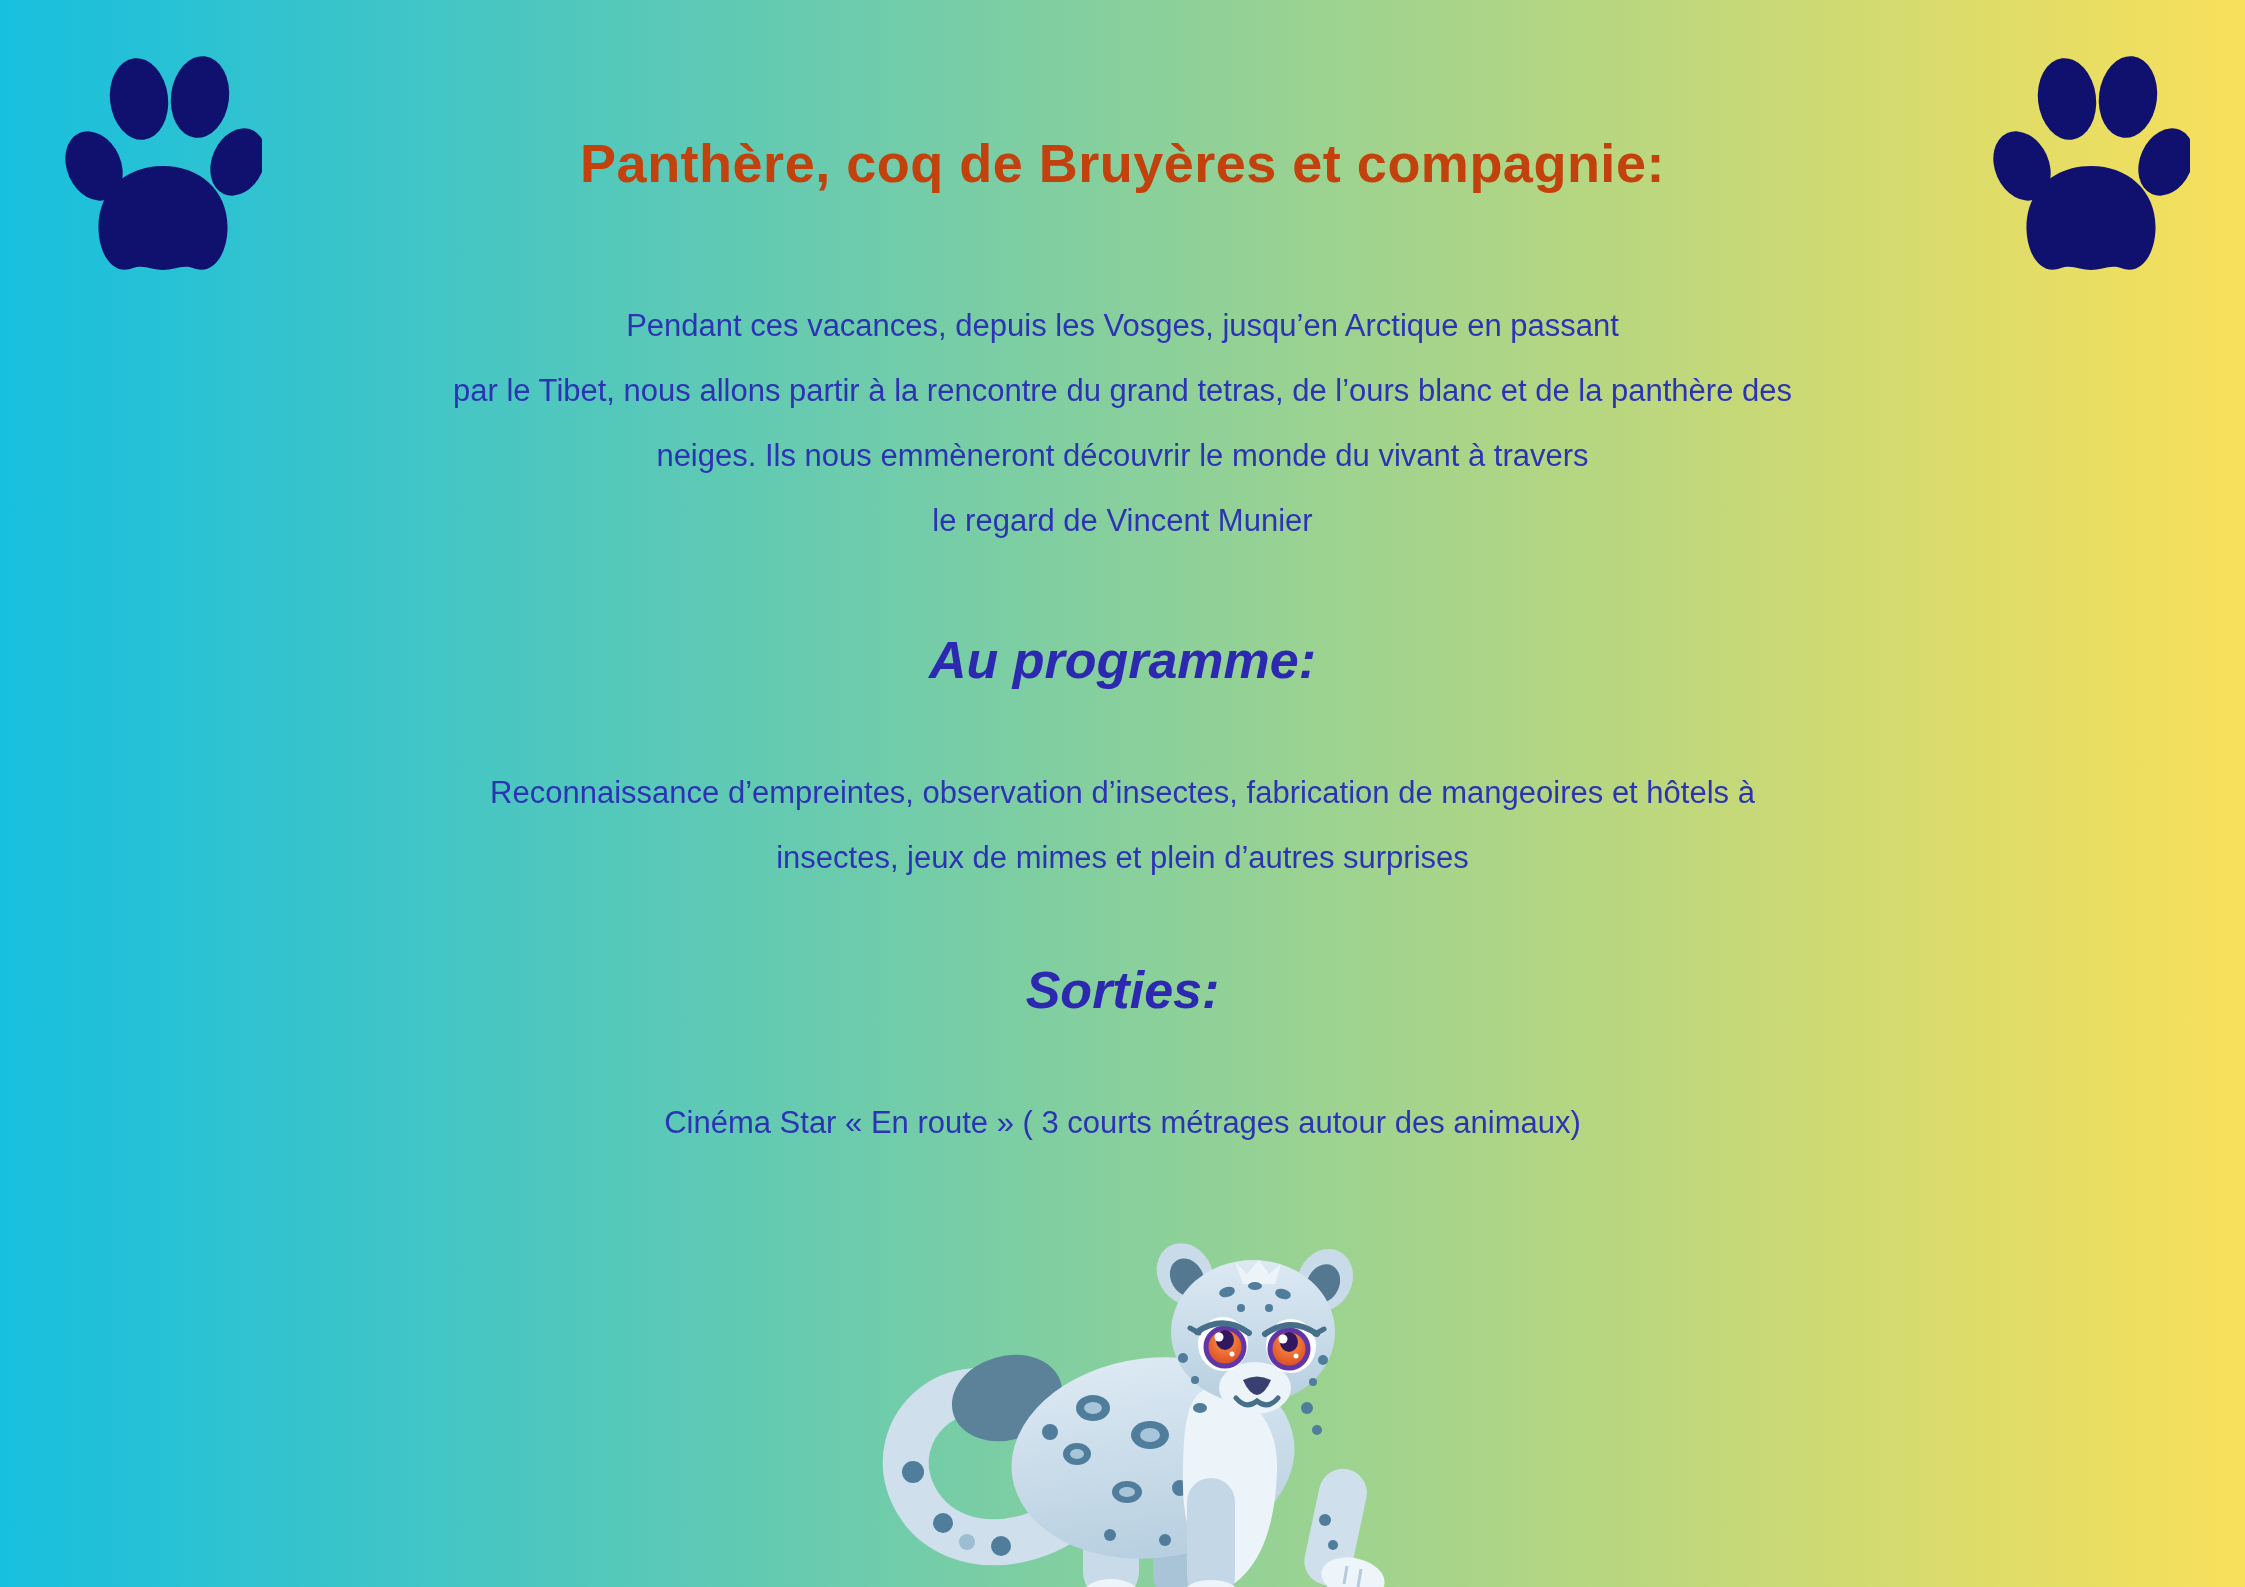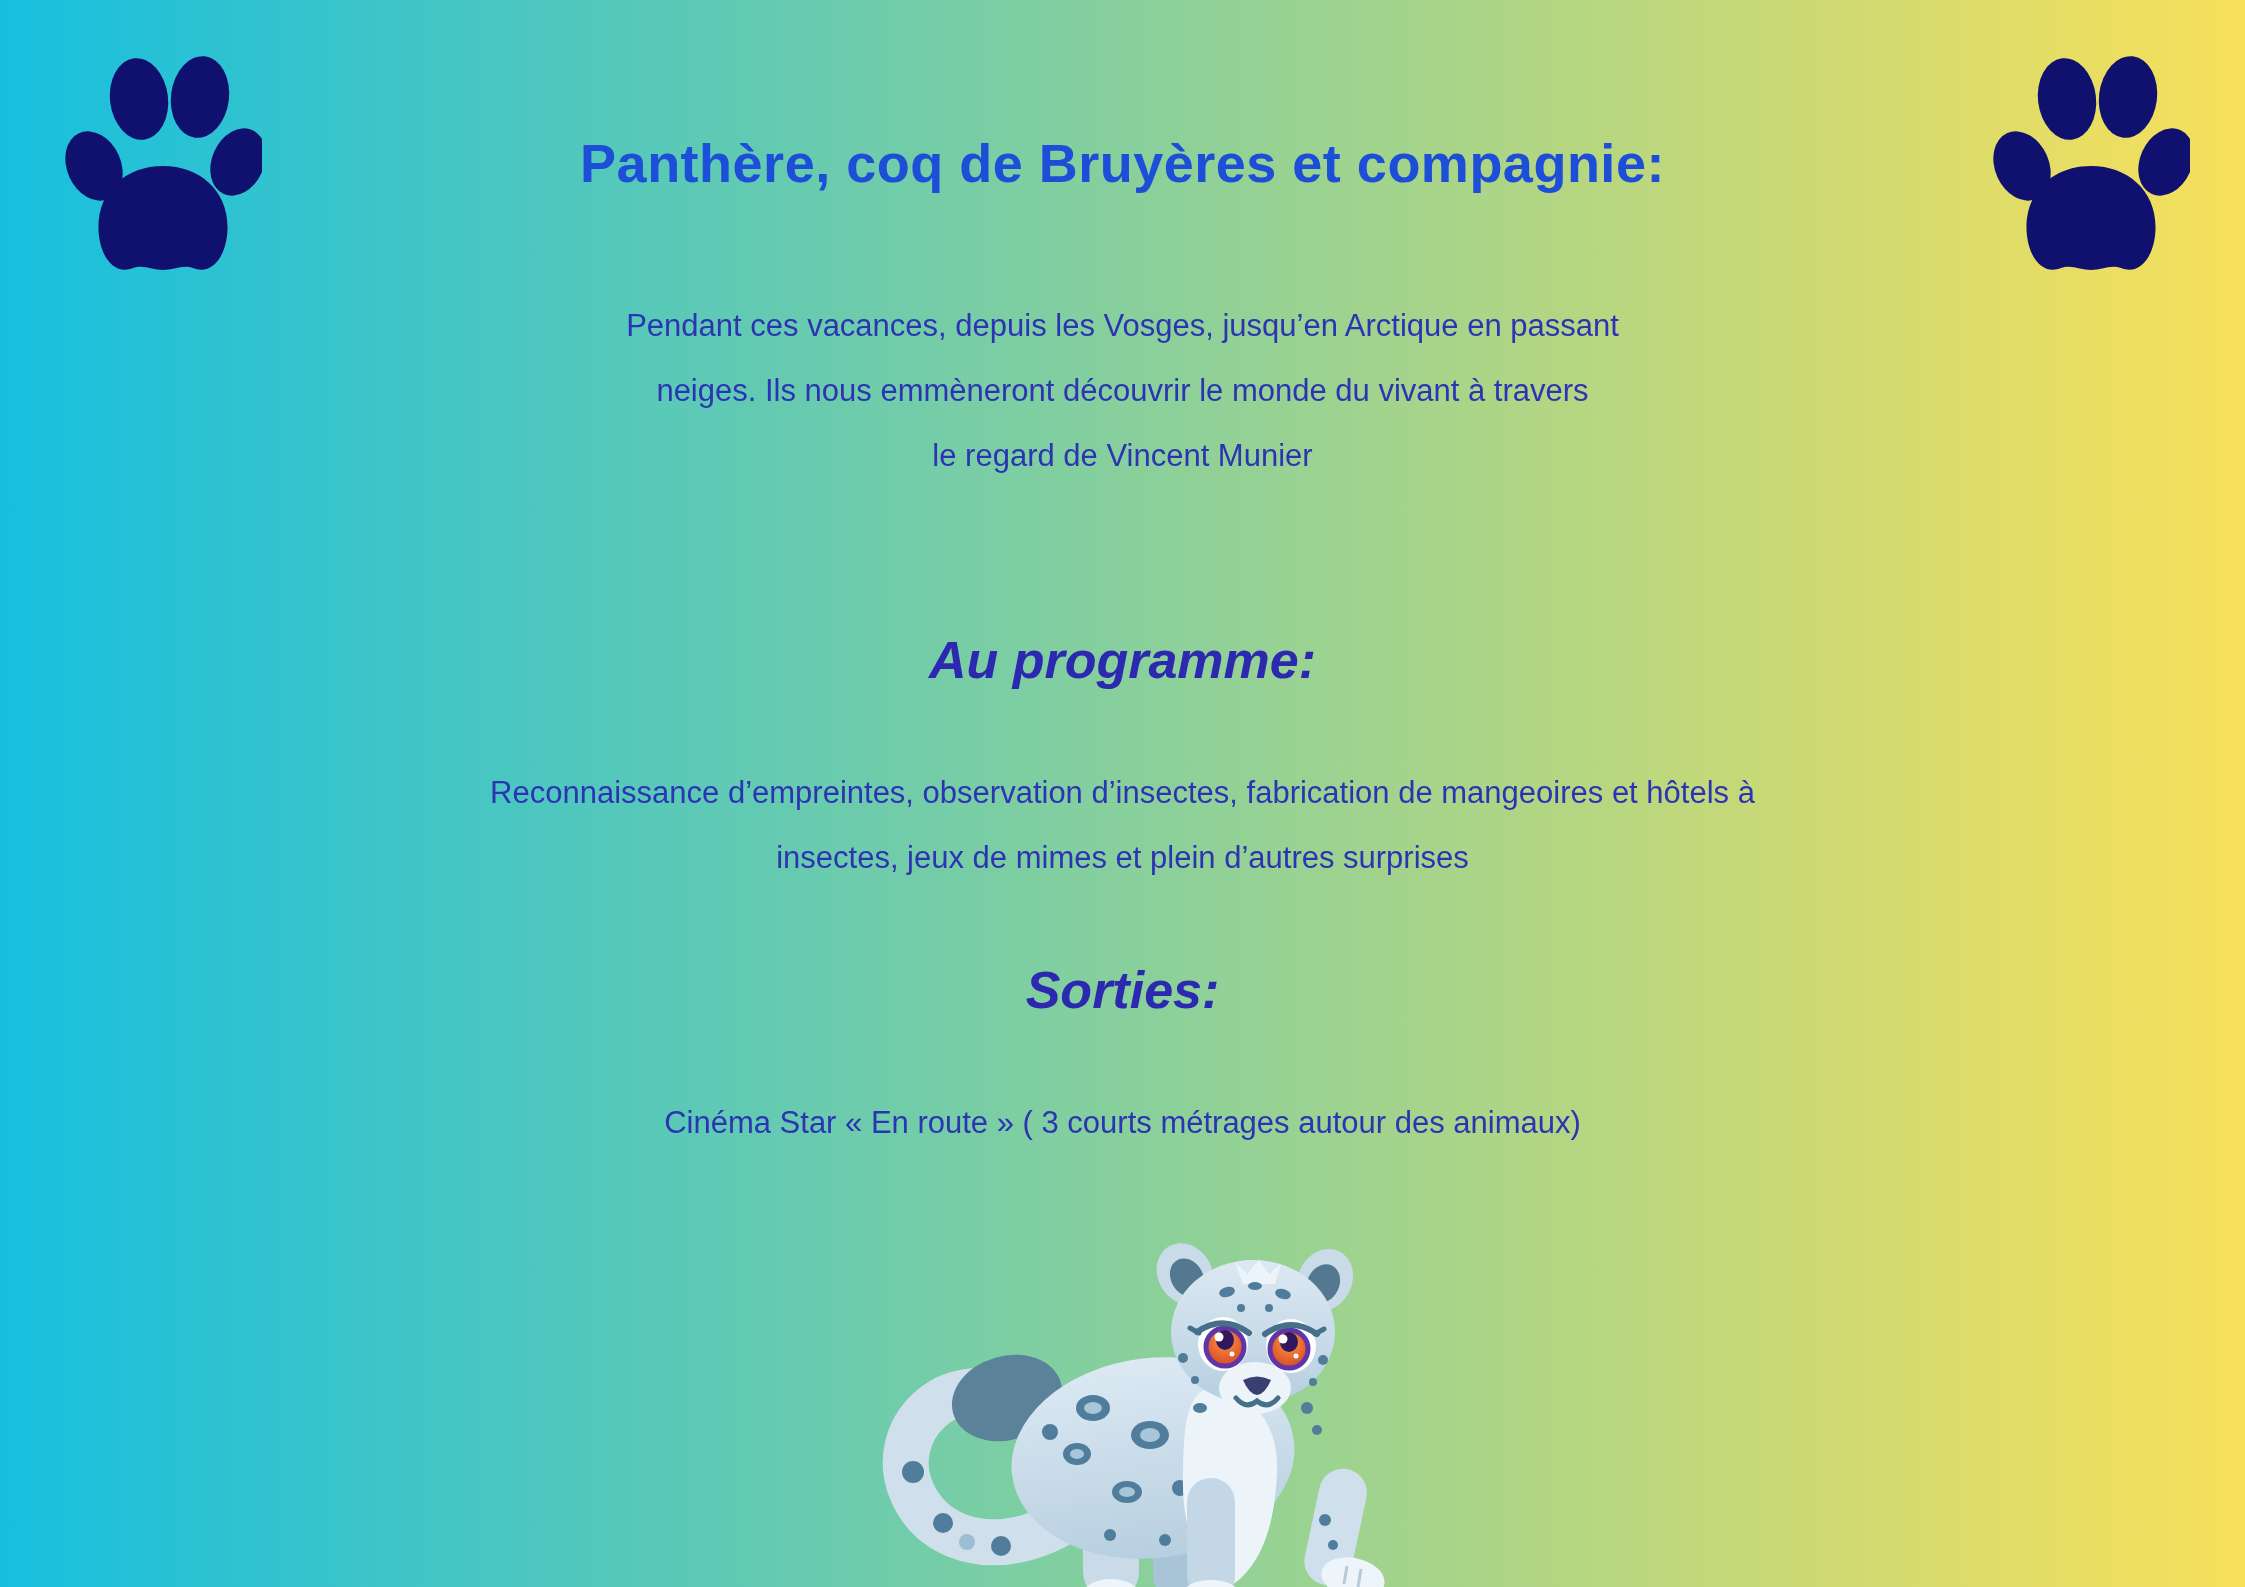--- a/index.html
+++ b/index.html
@@ -17,21 +17,21 @@
     left: 0;
     width: 100%;
     text-align: center;
     white-space: nowrap;
   }
   .title {
     top: 129px;
     font-size: 54px;
     line-height: 68px;
     font-weight: 700;
-    color: #1d4ed8;
+    color: #c2410c;
     letter-spacing: 0.5px;
   }
   .heading {
     font-size: 52px;
     line-height: 66px;
     font-weight: 700;
     color: #2c28b0;
     font-style: italic;
   }
   .bodytext {
@@ -70,20 +70,21 @@
   <ellipse cx="77" cy="55" rx="29" ry="41" transform="rotate(-7 77 55)"></ellipse>
   <ellipse cx="138" cy="53" rx="29" ry="41" transform="rotate(7 138 53)"></ellipse>
   <ellipse cx="176" cy="118" rx="26" ry="35" transform="rotate(24 176 118)"></ellipse>
   <path d="M 101 122 C 140 122 170 150 165 192 C 162 216 148 231 131 224 C 121 220 111 226 101 226 C 91 226 81 220 71 224 C 54 231 40 216 37 192 C 32 150 62 122 101 122 Z"></path>
 </svg>
 
 <div class="center-line title">Panthère, coq de Bruyères et compagnie:</div>
 
 <div id="intro" class="bodytext">
   <div>Pendant ces vacances, depuis les Vosges, jusqu’en Arctique en passant</div>
+  <div>par le Tibet, nous allons partir à la rencontre du grand tetras, de l’ours blanc et de la panthère des</div>
   <div>neiges. Ils nous emmèneront découvrir le monde du vivant à travers</div>
   <div>le regard de Vincent Munier</div>
 </div>
 
 <div id="prog-h" class="center-line heading">Au programme:</div>
 
 <div id="prog" class="bodytext">
   <div>Reconnaissance d’empreintes, observation d’insectes, fabrication de mangeoires et hôtels à</div>
   <div>insectes, jeux de mimes et plein d’autres surprises</div>
 </div>

